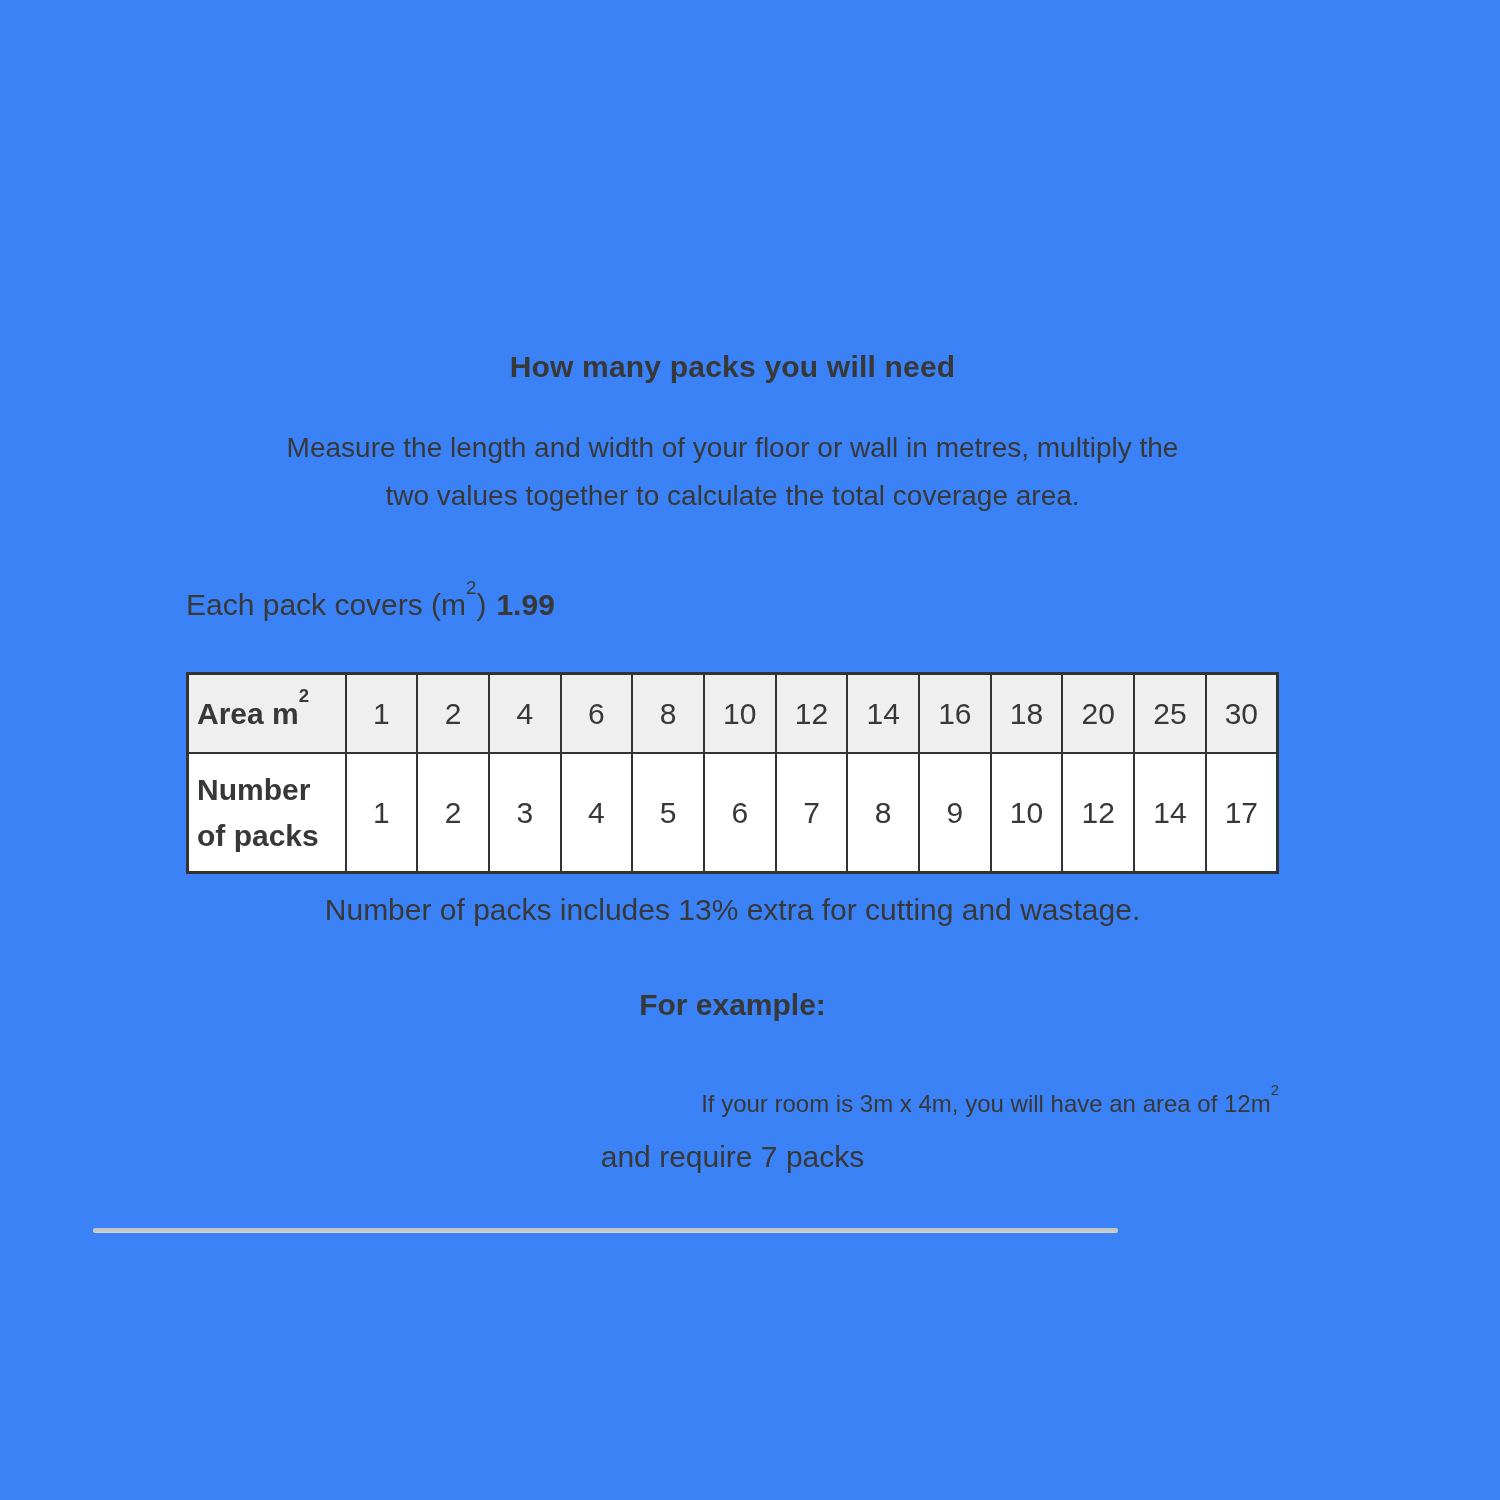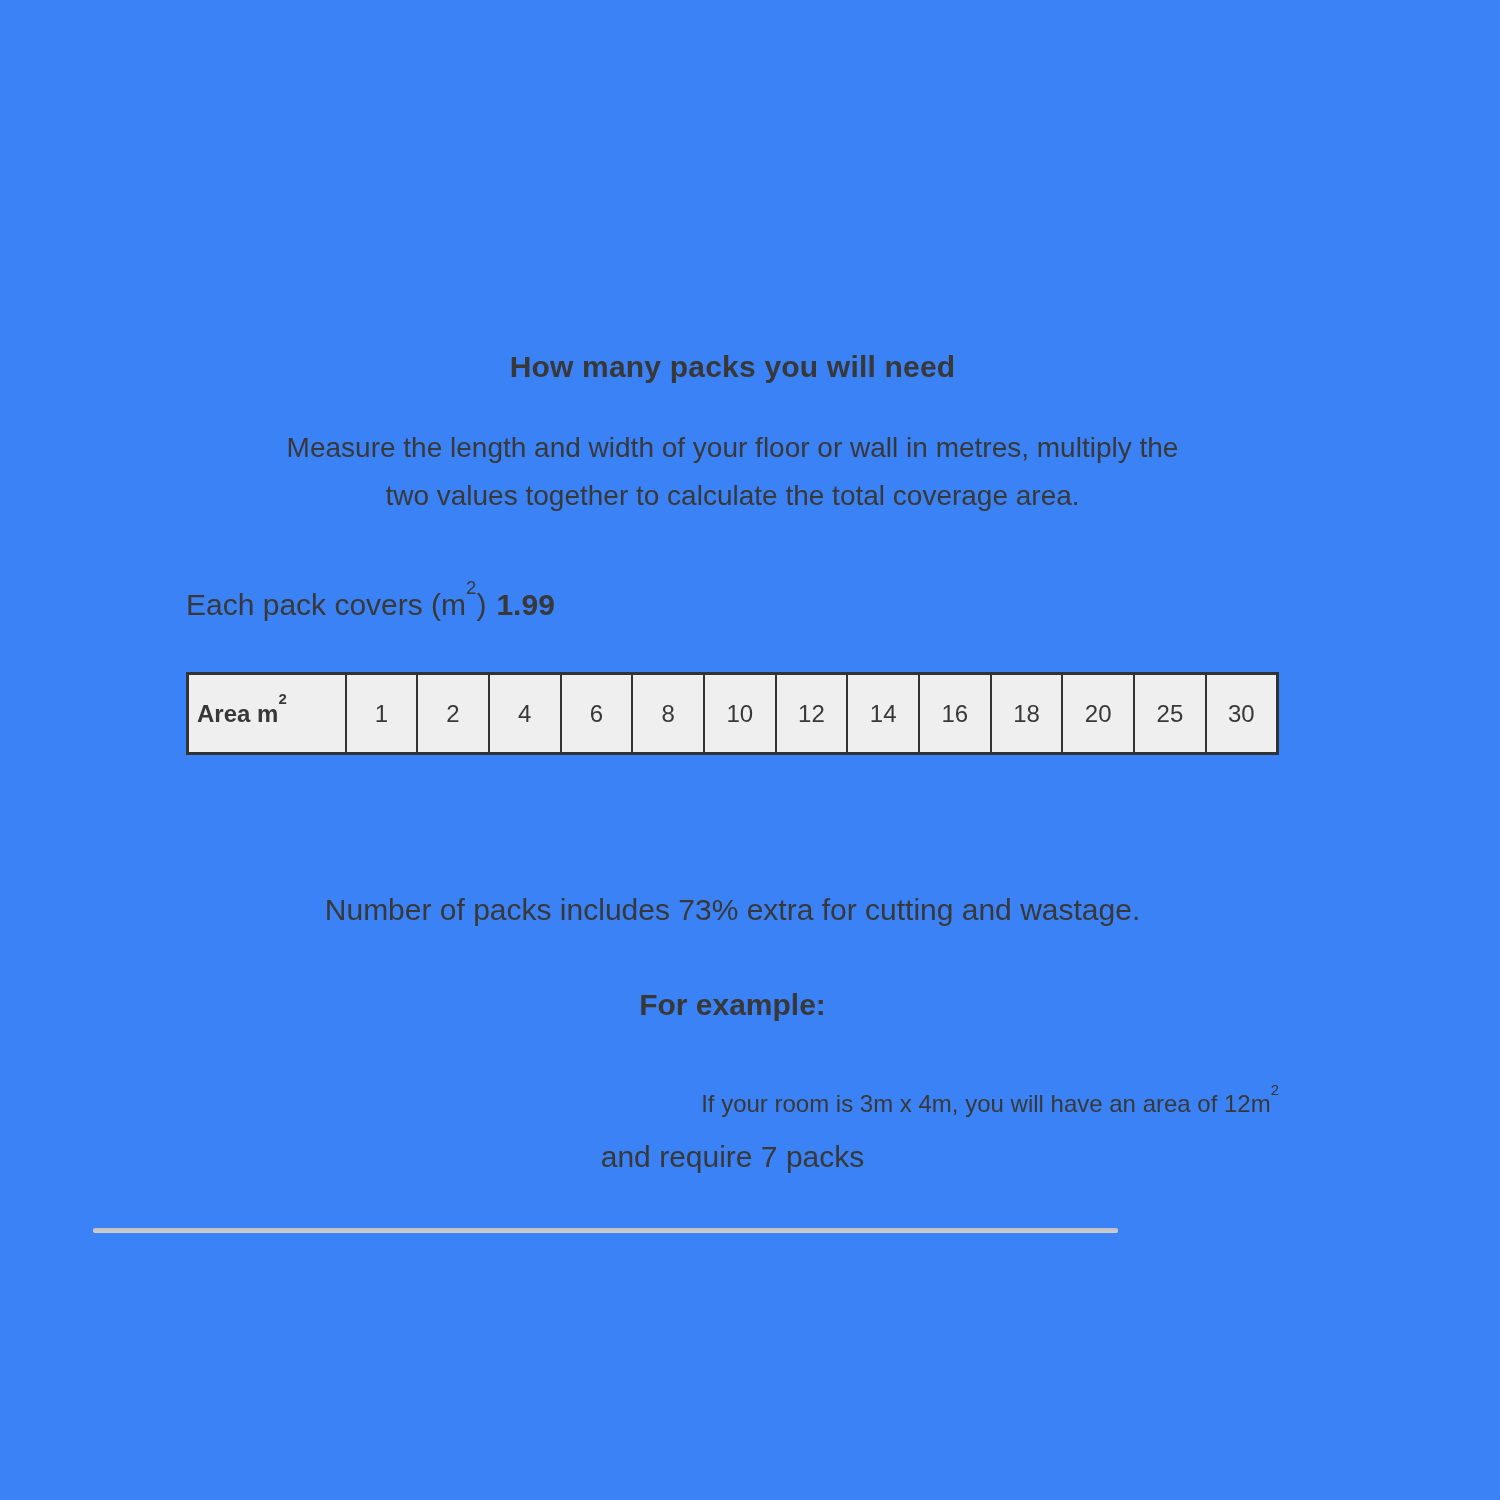--- a/index.html
+++ b/index.html
@@ -65,21 +65,21 @@
     left: 0;
     width: 1093px;
     border-collapse: collapse;
     table-layout: fixed;
     border: 3px solid #333333;
   }
   table.packs-table td {
     border: 2px solid #333333;
     text-align: center;
     vertical-align: middle;
-    font-size: 24px;
+    font-size: 30px;
     padding: 0;
   }
   table.packs-table col.label-col { width: 158px; }
   table.packs-table tr.header-row td {
     background: #efefef;
     height: 77px;
   }
   table.packs-table tr.data-row td {
     background: #ffffff;
     height: 117px;
@@ -176,24 +176,40 @@
         <td>8</td>
         <td>10</td>
         <td>12</td>
         <td>14</td>
         <td>16</td>
         <td>18</td>
         <td>20</td>
         <td>25</td>
         <td>30</td>
       </tr>
+      <tr class="data-row">
+        <td class="row-label">Number of packs</td>
+        <td>1</td>
+        <td>2</td>
+        <td>3</td>
+        <td>4</td>
+        <td>5</td>
+        <td>6</td>
+        <td>7</td>
+        <td>8</td>
+        <td>9</td>
+        <td>10</td>
+        <td>12</td>
+        <td>14</td>
+        <td>17</td>
+      </tr>
     </tbody>
       </table>
 
-    <div class="note">Number of packs includes 73% extra for cutting and wastage.</div>
+    <div class="note">Number of packs includes 13% extra for cutting and wastage.</div>
 
     <div class="example-heading">For example:</div>
 
     <div class="example-line1"><span>If your room is 3m x 4m, you will have an area of 12m</span><sup class="sq">2</sup></div>
 
     <div class="example-line2">and require 7 packs</div>
 
   </div>
 
   <div class="divider"></div>

